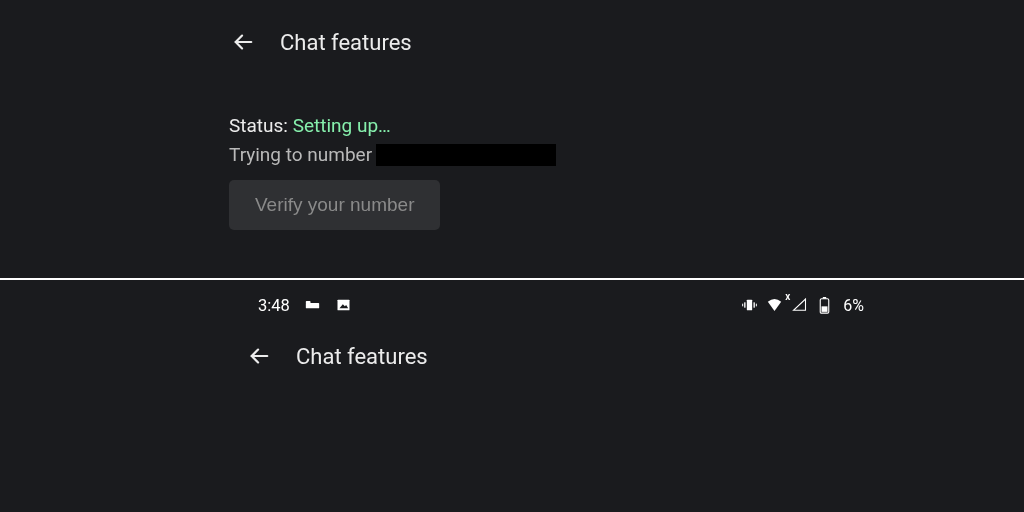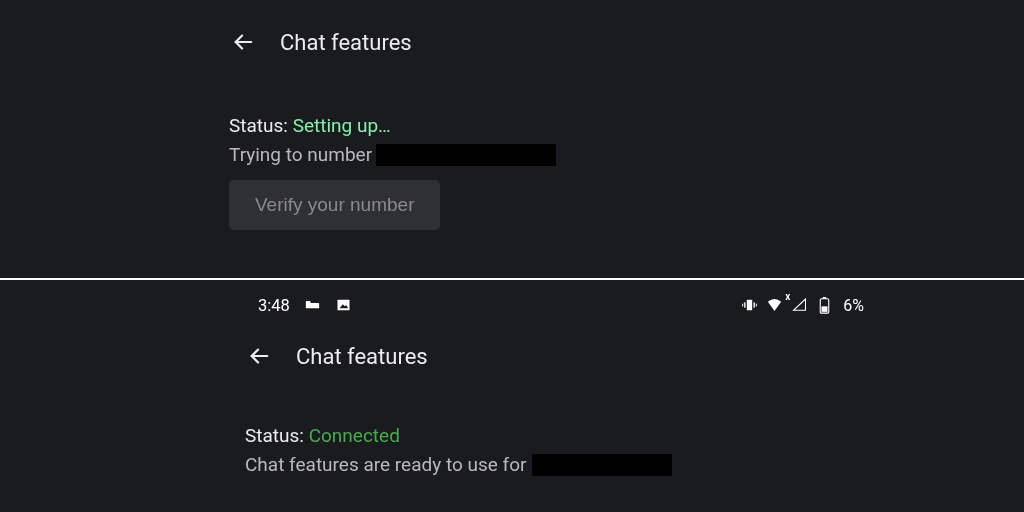--- a/index.html
+++ b/index.html
@@ -192,22 +192,13 @@
 
   <div class="header" style="margin-top:24px;">
     <span class="back-icon">
       <svg viewBox="0 0 24 24" width="22" height="22" fill="none" stroke="#ececec" stroke-width="2.4" stroke-linecap="round" stroke-linejoin="round">
           <line x1="21" y1="12" x2="4" y2="12"></line>
           <polyline points="11 5 4 12 11 19"></polyline>
         </svg>
     </span>
     <span class="header-title">Chat features</span>
   </div>
-  <div class="content-bottom">
-    <div class="status-line">
-      <span>Status: </span><span class="status-green">Connected</span>
-    </div>
-    <div class="subline">
-      <span>Chat features are ready to use for</span>
-      <span class="redacted-narrow"></span>
-    </div>
-  </div>
 </div>
 
 </body></html>

